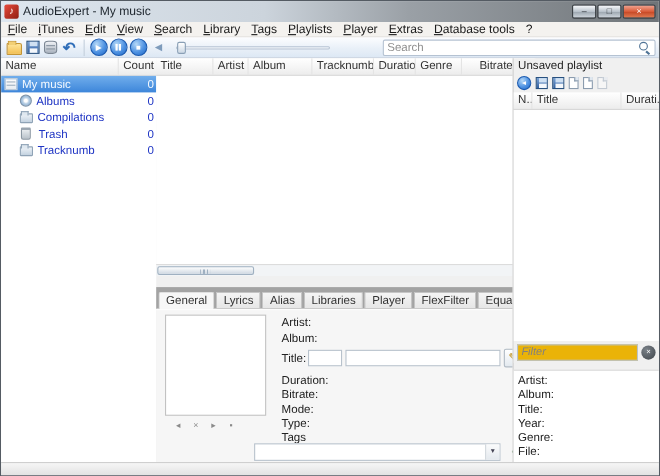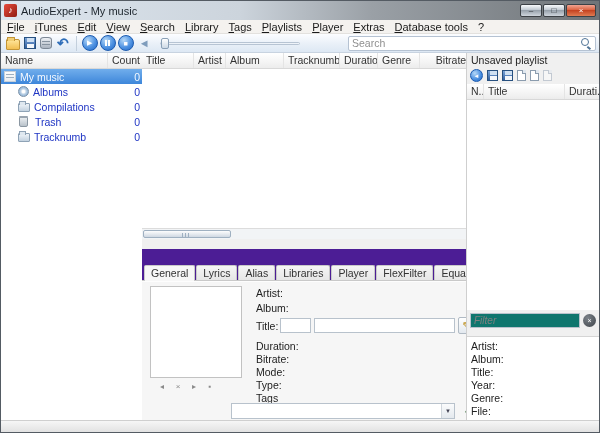--- a/index.html
+++ b/index.html
@@ -107,22 +107,22 @@
   .c-title { width:52px; } .c-artist { width:32px; } .c-album { width:58px; } .c-track { width:56px; }
   .c-dur { width:38px; } .c-rating { width:42px; } .c-bitrate { flex:1; text-align:center; padding-right:8px; }
   .track-list { flex:1; background:#fff; }
   .hscroll { height:11px; background:#f2f4f6; border-top:1px solid #dcdcdc; position:relative; flex:none; }
   .hthumb { position:absolute; left:1px; top:1px; width:88px; height:8px;
     background:linear-gradient(#fdfdfd,#cfd8e2); border:1px solid #9fb0c1; border-radius:2px; }
   .hthumb::after { content:""; position:absolute; left:50%; top:2px; width:9px; height:4px; margin-left:-5px;
     background:repeating-linear-gradient(90deg,#9fb0c1 0 1px,transparent 1px 3px); }
   .splitter { height:10px; flex:none; }
 
-  .tabsbar { height:32px; flex:none; display:flex; align-items:flex-end; padding-left:2px;
-    border-bottom:1px solid #c9c9c9; background:#4c1d95; }
+  .tabsbar { height:20px; flex:none; display:flex; align-items:flex-end; padding-left:2px;
+    border-bottom:1px solid #c9c9c9; background:#a3a3a3; }
   .tab { height:15px; line-height:14px; padding:0 6px; font-size:10.5px; color:#333;
     background:linear-gradient(#f5f5f5,#e6e6e6); border:1px solid #c9c9c9; border-bottom:none;
     border-radius:2px 2px 0 0; margin-right:1px; white-space:nowrap; }
   .tab.active { background:#f7f7f7; height:16px; margin-bottom:-1px; }
 
   .tabcontent { height:139px; flex:none; background:#f6f6f6; position:relative; border-top:1px solid #fdfdfd; }
   .artbox { position:absolute; left:8px; top:4px; width:92px; height:92px; background:#fff; border:1px solid #c2c2c2; }
   .artnav { position:absolute; left:16px; top:100px; display:flex; gap:8px; color:#8a8a8a; font-size:8px; }
   .artnav span { display:inline-block; min-width:8px; text-align:center; }
   .flabel { position:absolute; left:114px; font-size:10.5px; color:#222; white-space:nowrap; }
@@ -145,21 +145,21 @@
   .rp-toolbar { height:17px; display:flex; align-items:center; padding:0 2px; gap:2px; flex:none; }
   .pbtn.sm { width:13px; height:13px; font-size:6px; }
   .i-floppy.sm { width:11px; height:11px; margin:0 1px; }
   .i-page { width:9px; height:11px; background:#fff; border:1px solid #8b9cae; position:relative; margin:0 1px; flex:none; }
   .i-page::before { content:""; position:absolute; right:-1px; top:-1px; width:3px; height:3px;
     background:#dfe7ef; border-left:1px solid #8b9cae; border-bottom:1px solid #8b9cae; }
   .i-page.dim { opacity:.45; }
   .r-num { width:17px; } .r-title { flex:1; } .r-dur { width:34px; border-right:none; }
   .rp-list { flex:1; background:#fff; }
   .rp-filter { height:20px; display:flex; align-items:center; padding:2px 3px; gap:3px; flex:none; background:#f0f0f0; }
-  .rp-filter input { flex:1; height:15px; border:1px solid #b8c2cc; background:#0f766e; font:inherit;
+  .rp-filter input { flex:1; height:15px; border:1px solid #b8c2cc; background:#eab308; font:inherit;
     font-size:10px; padding:0 3px; min-width:0; outline:none; }
   .rp-filter input::placeholder { font-style:italic; color:#808080; }
   .clearbtn { width:13px; height:13px; border-radius:50%; color:#fff; font-size:7px; line-height:13px;
     text-align:center; flex:none; background:radial-gradient(circle at 35% 30%,#7a8188,#3f444a); }
   .rp-gap { height:6px; flex:none; }
   .rp-info { height:84px; flex:none; background:#fff; border-top:1px solid #d5d5d5; padding:3px 4px; }
   .rp-info div { height:13px; line-height:13px; font-size:10.5px; color:#222; }
 
   
   .statusbar { position:absolute; left:0; right:0; bottom:0; height:12px;

